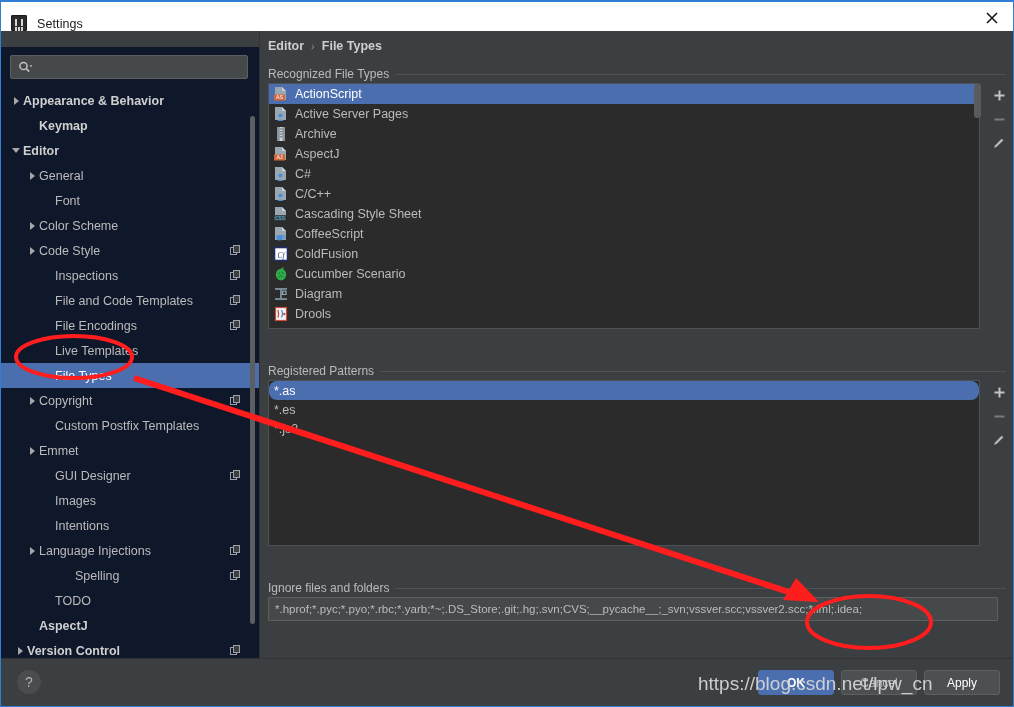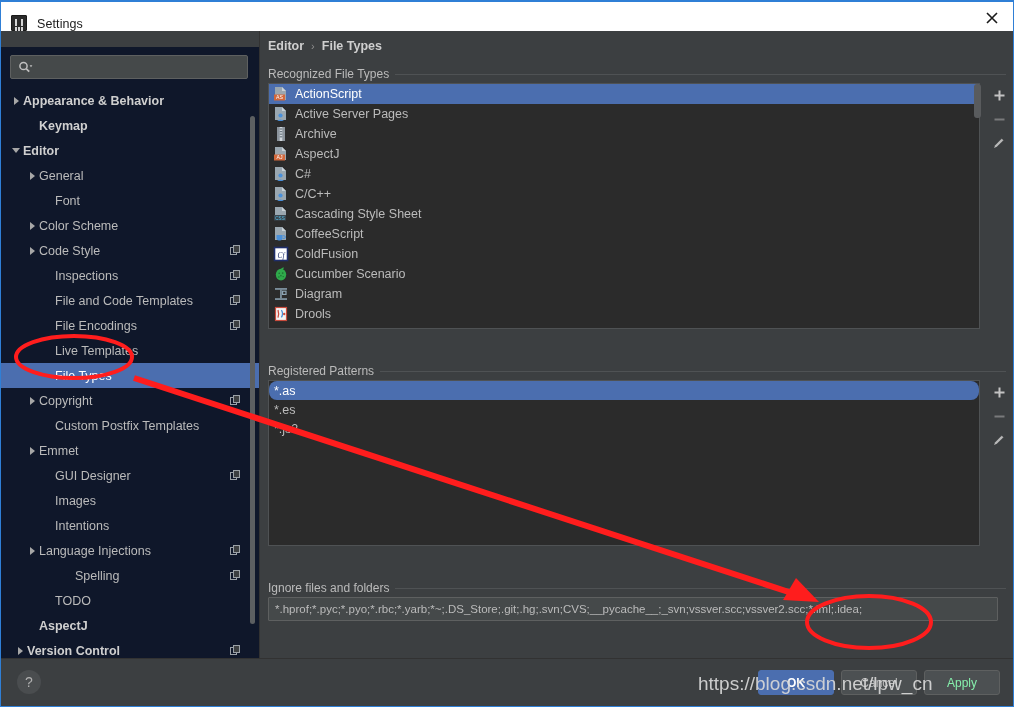--- a/index.html
+++ b/index.html
@@ -252,21 +252,21 @@
     position: absolute; top: 11px;
     height: 25px; min-width: 76px;
     display: flex; align-items: center; justify-content: center;
     font-size: 12px; color: #bbbbbb;
     background: #4c5052; border: 1px solid #5e6060;
     border-radius: 3px; cursor: pointer;
   }
   .btn.primary {
     background: #4b6eaf; border-color: #4b6eaf; color: #ffffff; font-weight: bold;
   }
-  .btn.disabled { color: #86efac; }
+  .btn.disabled { color: #ffffff; }
   #btn-ok { left: 757px; width: 74px; }
   #btn-cancel { left: 840px; width: 74px; }
   #btn-apply { left: 923px; width: 74px; }
 
   
   .anno {
     position: absolute; left: 0; top: 0;
     width: 1014px; height: 707px;
     pointer-events: none;
   }

